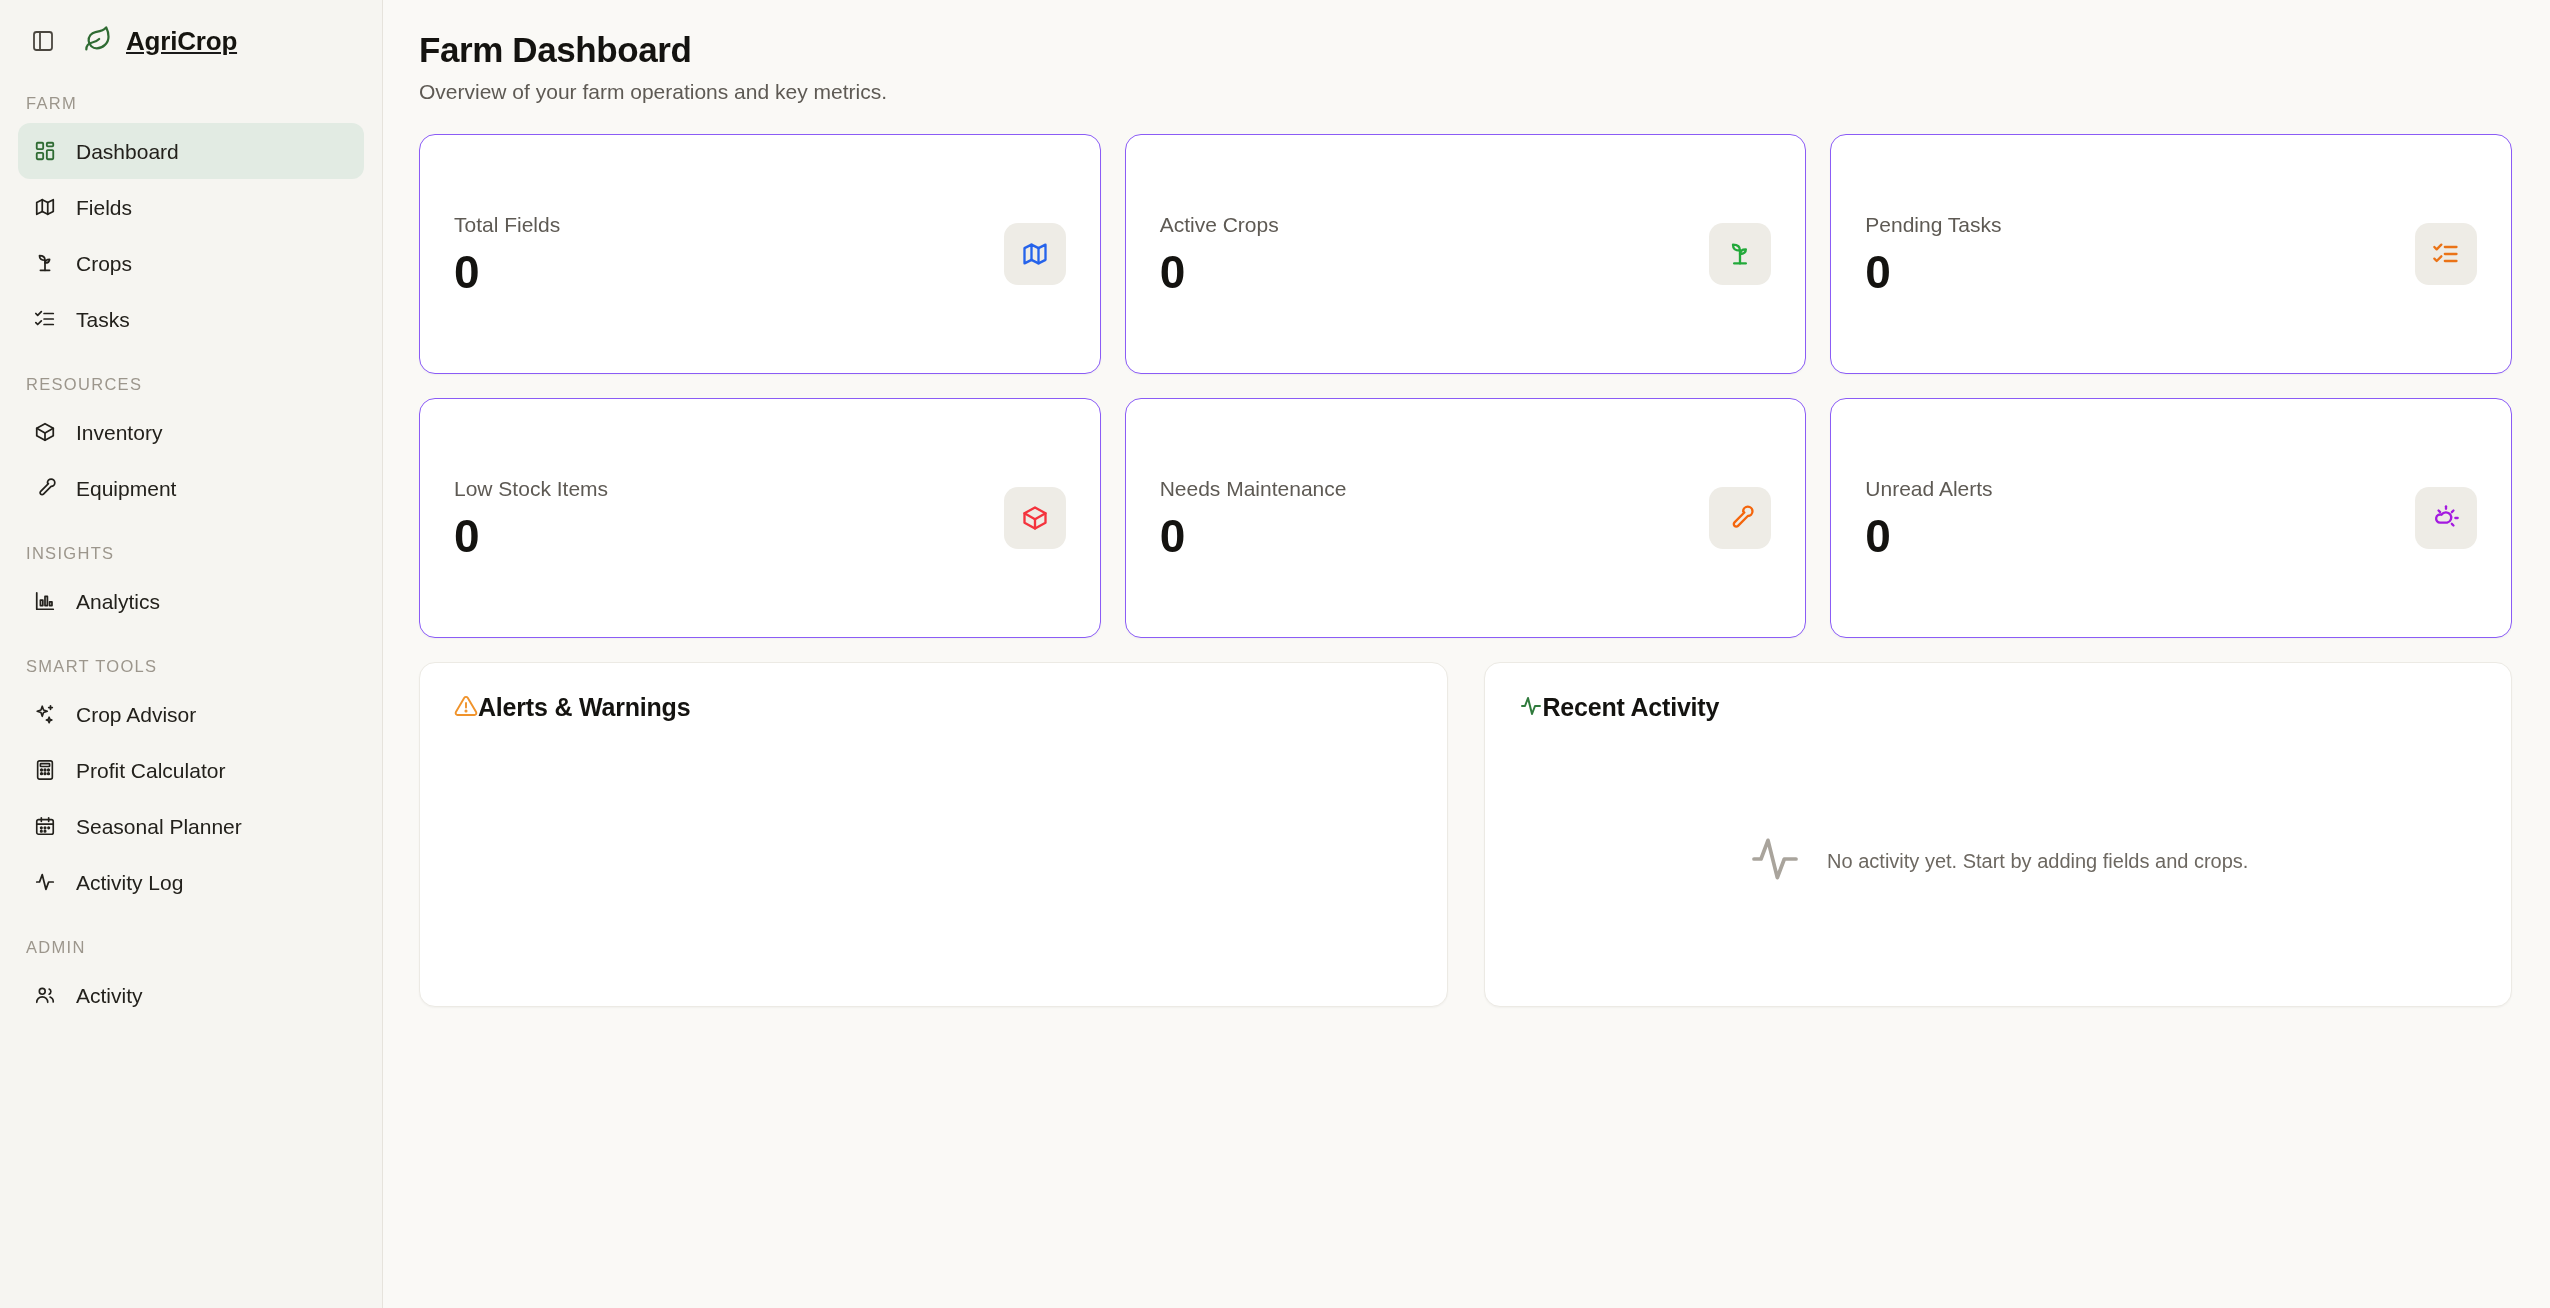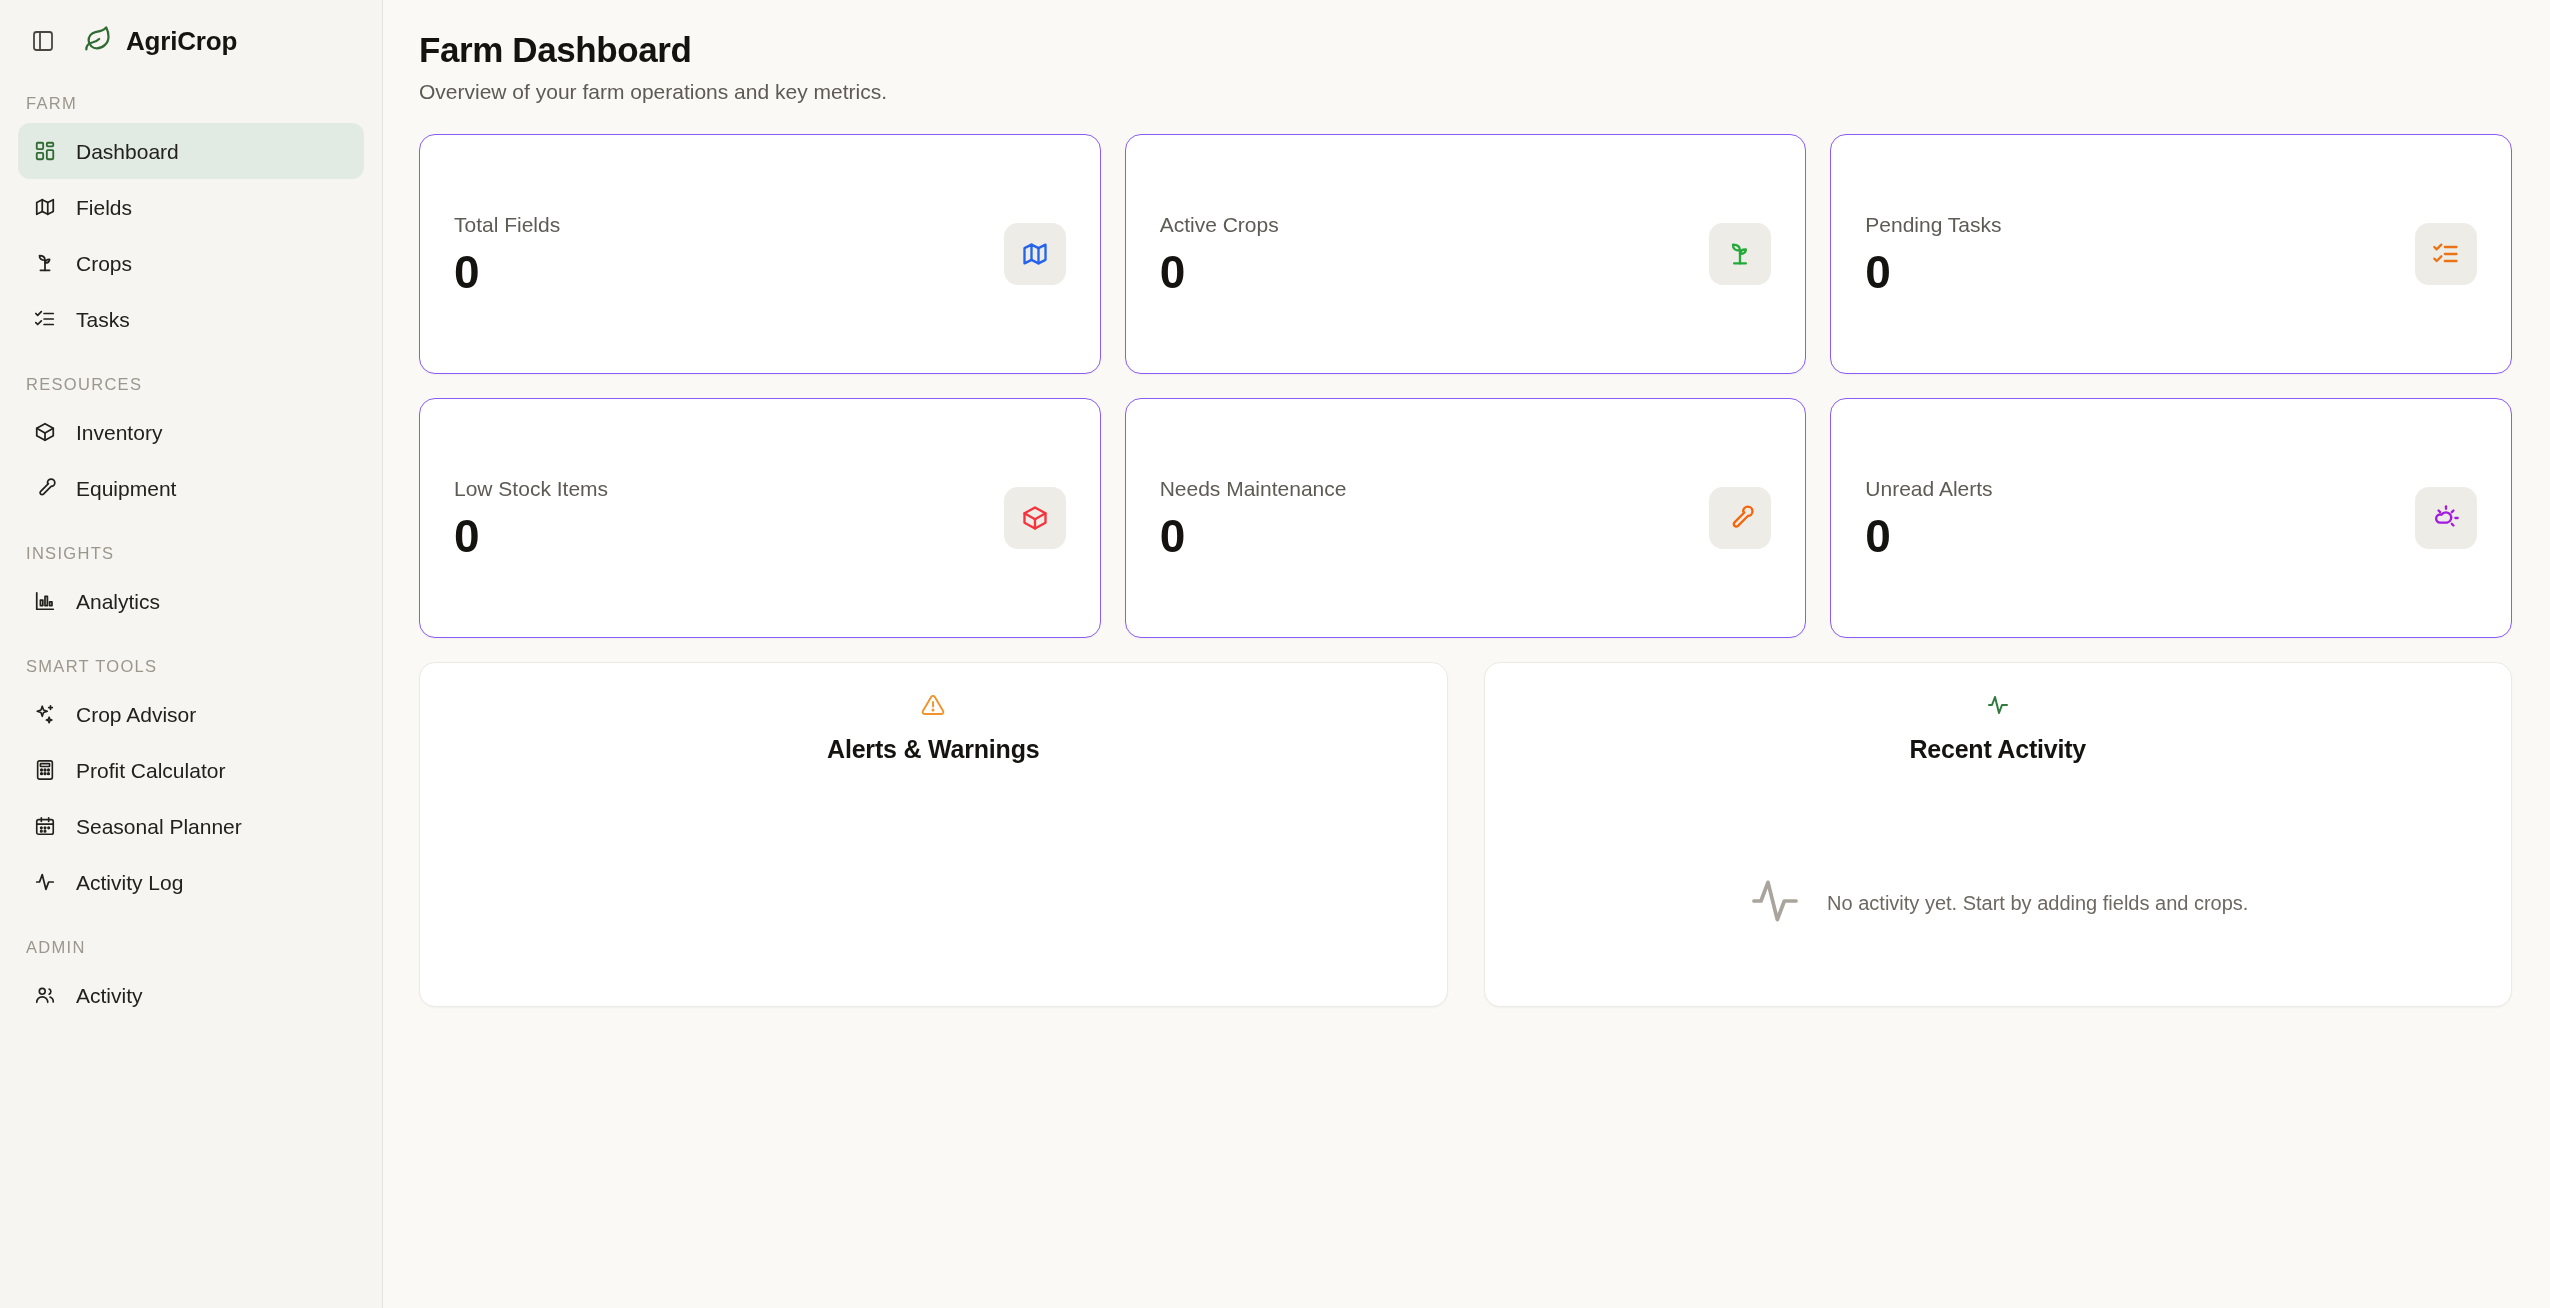--- a/index.html
+++ b/index.html
@@ -48,20 +48,21 @@
     align-items: center;
     justify-content: center;
     cursor: pointer;
     border-radius: 6px;
   }
 
   .brand {
     display: flex;
     align-items: center;
     gap: 14px;
+    text-decoration: underline;
   }
 
   .brand-name {
     font-size: 26px;
     font-weight: bold;
     letter-spacing: -0.2px;
     color: #15140f;
   }
 
   .nav-section-label {
@@ -167,23 +168,21 @@
     border: 1px solid #eceae4;
     border-radius: 16px;
     height: 345px;
     padding: 30px 34px;
     box-shadow: 0 1px 2px rgba(20,18,12,0.04);
   }
 
   .panel-head {
     display: flex;
     align-items: center;
-    gap: 14px;
     margin-bottom: 44px;
-    flex-direction: column;
   }
   .panel-title {
     font-size: 25px;
     font-weight: bold;
     color: #141310;
     letter-spacing: -0.2px;
   }
 
   .alert-banner {
     background: #edf8ee;

